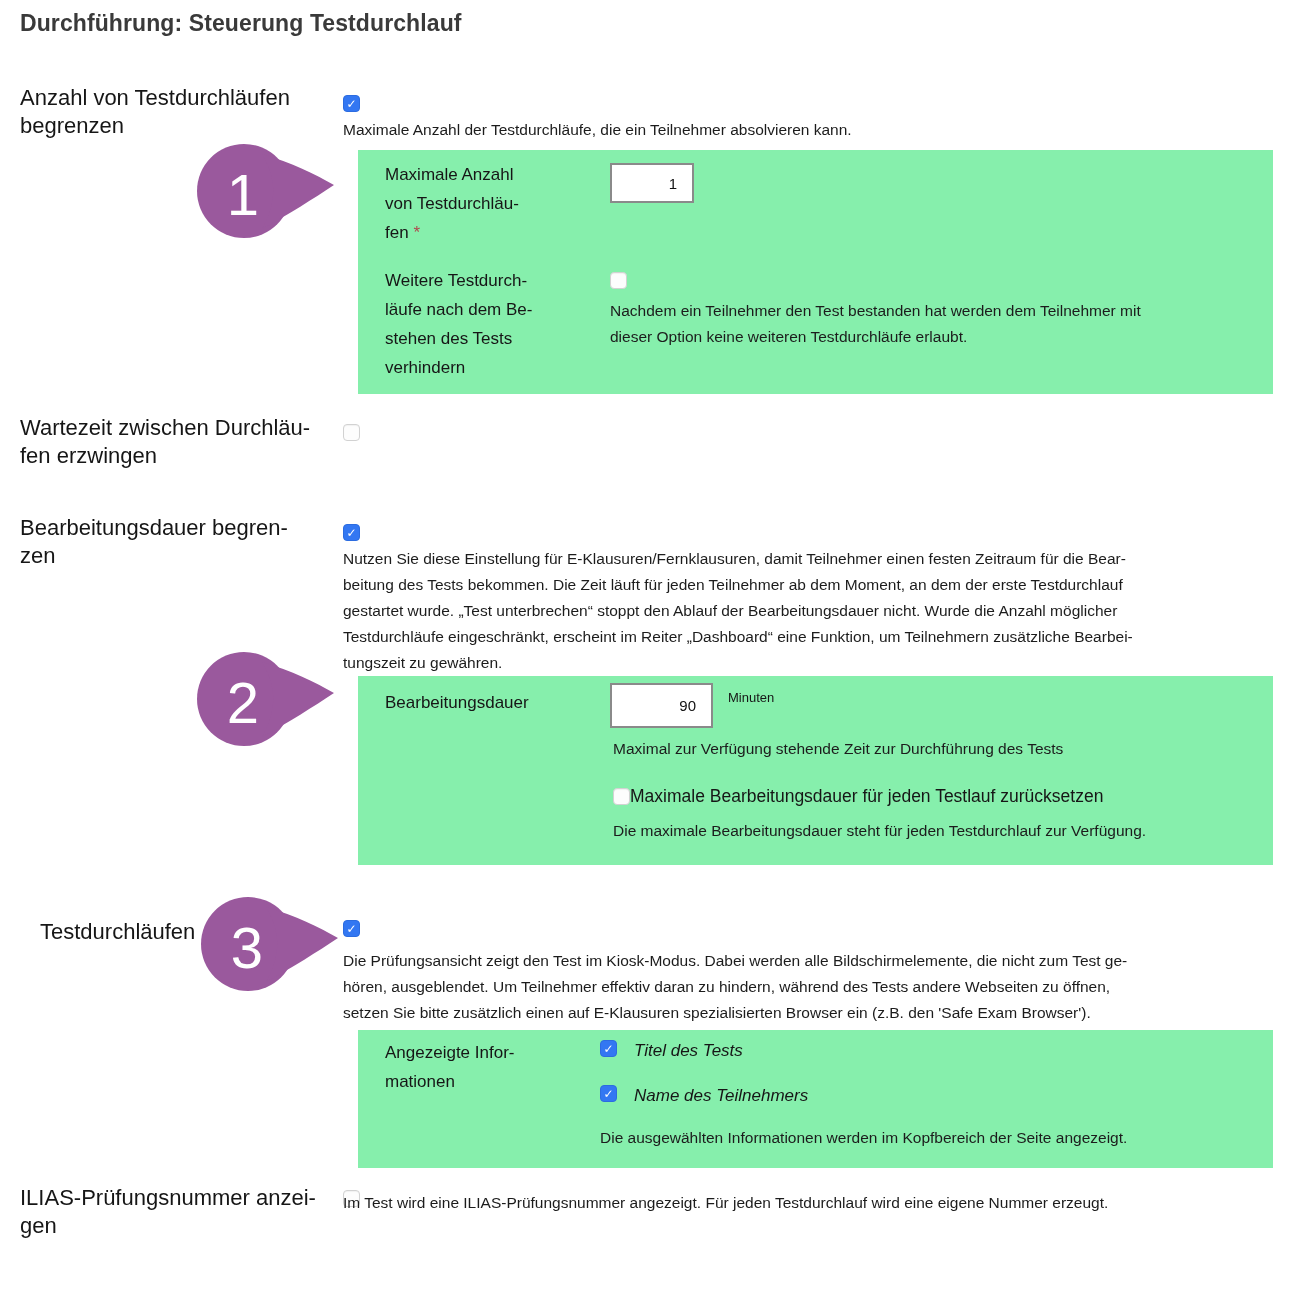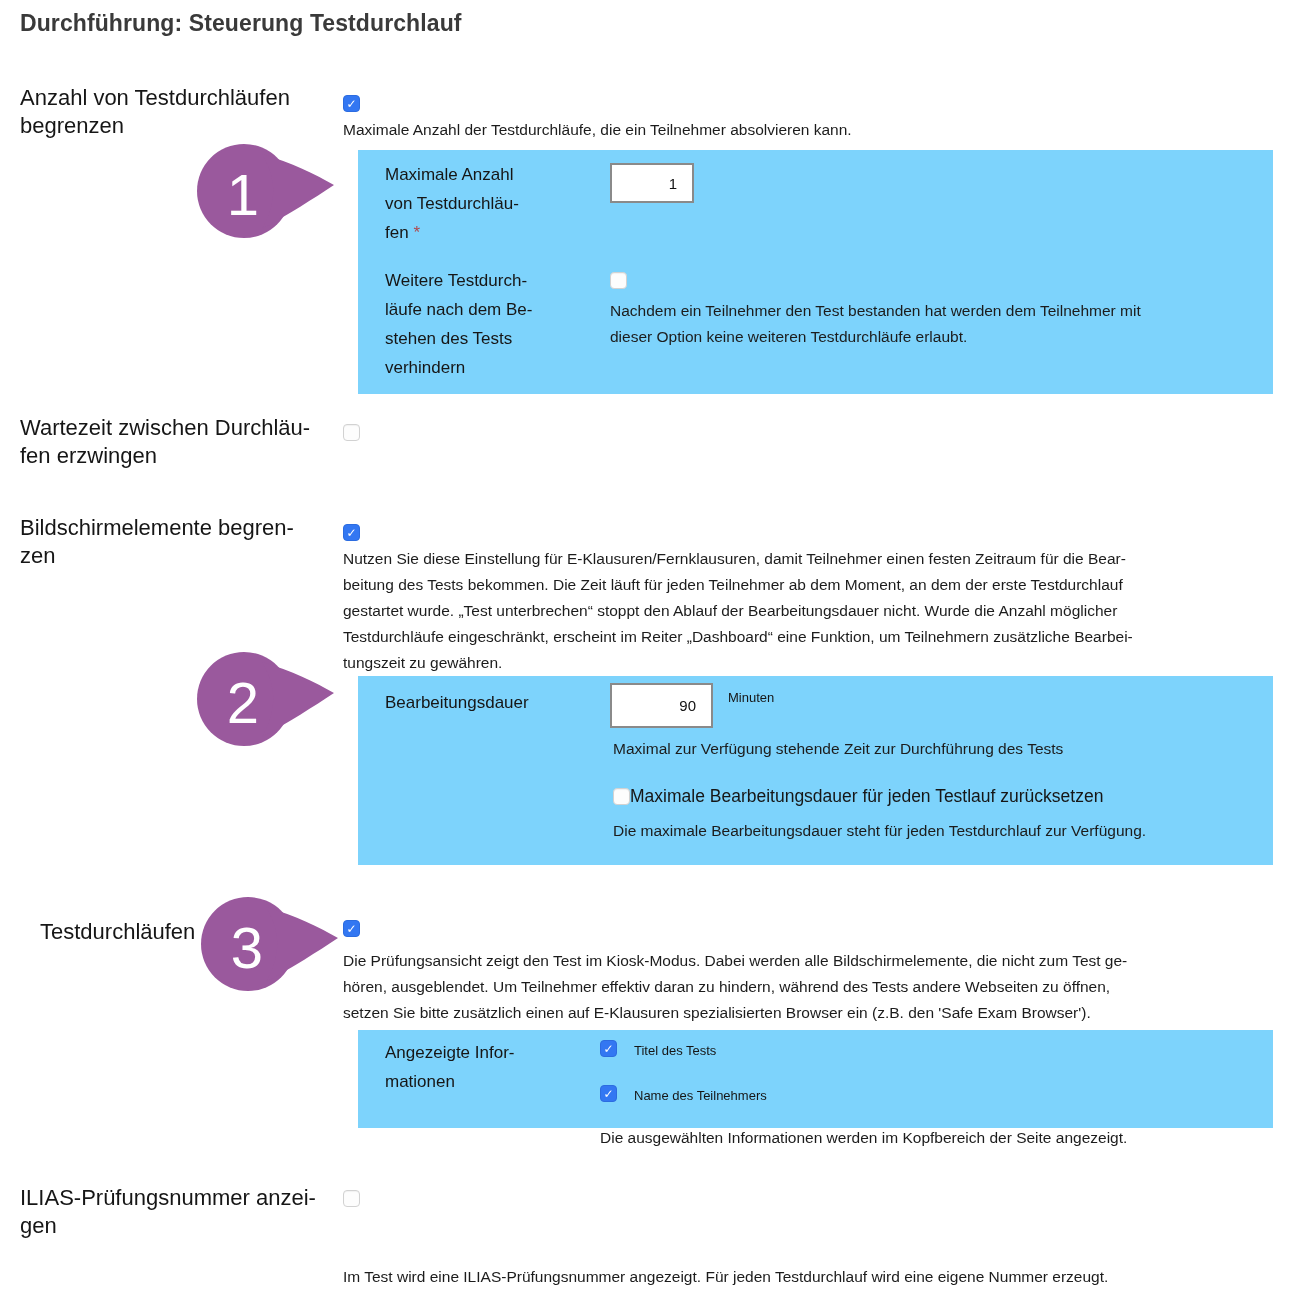--- a/index.html
+++ b/index.html
@@ -13,41 +13,41 @@
   h1.page-title{
     margin:0;font-size:23px;font-weight:bold;color:#3a3a3a;letter-spacing:.1px;
   }
   .row-label{
     font-size:22px;line-height:28px;color:#161616;white-space:pre-line;
   }
   .desc{
     font-size:15.5px;line-height:26px;color:#1c1c1c;white-space:pre-line;
   }
   .panel{
-    background:#7dd3fc;
+    background:#86efac;
   }
   .field-label{
     font-size:17px;line-height:29px;color:#161616;white-space:pre-line;
   }
   .req{color:#b0484d;font-size:17px;}
   .cb{
     width:17px;height:17px;border-radius:4px;box-sizing:border-box;flex:0 0 17px;
     display:flex;align-items:center;justify-content:center;cursor:pointer;
   }
   .cb.checked{background:#3377f2;border:1px solid #2c6ce0;}
   .cb.checked::after{content:"\2713";color:#ffffff;font-size:12px;font-weight:bold;line-height:1;}
   .cb.unchecked{background:#fdfdfd;border:1px solid #d2d2d2;box-shadow:inset 0 1px 1px rgba(0,0,0,.05);}
   .num-input{
     box-sizing:border-box;border:2px solid #8a8a8a;background:#ffffff;border-radius:0;
     font-family:"Liberation Sans","DejaVu Sans",sans-serif;
     font-size:15px;color:#111;text-align:right;padding:0 15px 0 4px;outline:none;
   }
   .unit{font-size:13px;color:#161616;}
   .opt-row{display:flex;align-items:flex-start;gap:17px;}
-  .opt-label{font-size:13px;line-height:22px;color:#161616;}
+  .opt-label{font-size:17px;line-height:22px;color:#161616;font-style:italic;}
   .inline-cb-row{display:flex;align-items:center;}
   .inline-cb-label{font-size:17.5px;color:#161616;}
   .callout{pointer-events:none;}
 </style>
 </head>
 <body>
 
 <div class="stage">
 
   <h1 class="page-title abs" style="left:20px;top:10px;">Durchführung: Steuerung Testdurchlauf</h1>
@@ -77,21 +77,21 @@
     <div class="desc abs" style="left:252px;top:148px;width:650px;">Nachdem ein Teilnehmer den Test bestanden hat werden dem Teilnehmer mit
 dieser Option keine weiteren Testdurchläufe erlaubt.</div>
   </div>
 
   <div class="row-label abs" style="left:20px;top:414px;width:300px;">Wartezeit zwischen Durchläu-
 fen erzwingen</div>
 
   <div class="cb abs unchecked" style="left:343px;top:424px;"></div>
 
 
-  <div class="row-label abs" style="left:20px;top:514px;width:300px;">Bildschirmelemente begren-
+  <div class="row-label abs" style="left:20px;top:514px;width:300px;">Bearbeitungsdauer begren-
 zen</div>
 
   <div class="cb abs checked" style="left:343px;top:524px;"></div>
 
   <div class="desc abs" style="left:343px;top:546px;width:935px;">Nutzen Sie diese Einstellung für E-Klausuren/Fernklausuren, damit Teilnehmer einen festen Zeitraum für die Bear-
 beitung des Tests bekommen. Die Zeit läuft für jeden Teilnehmer ab dem Moment, an dem der erste Testdurchlauf
 gestartet wurde. „Test unterbrechen“ stoppt den Ablauf der Bearbeitungsdauer nicht. Wurde die Anzahl möglicher
 Testdurchläufe eingeschränkt, erscheint im Reiter „Dashboard“ eine Funktion, um Teilnehmern zusätzliche Bearbei-
 tungszeit zu gewähren.</div>
 
@@ -114,21 +114,21 @@
   </div>
 
   <div class="row-label abs" style="left:40px;top:918px;width:300px;">Testdurchläufen</div>
 
   <div class="cb abs checked" style="left:343px;top:920px;"></div>
 
   <div class="desc abs" style="left:343px;top:948px;width:935px;">Die Prüfungsansicht zeigt den Test im Kiosk-Modus. Dabei werden alle Bildschirmelemente, die nicht zum Test ge-
 hören, ausgeblendet. Um Teilnehmer effektiv daran zu hindern, während des Tests andere Webseiten zu öffnen,
 setzen Sie bitte zusätzlich einen auf E-Klausuren spezialisierten Browser ein (z.B. den 'Safe Exam Browser').</div>
 
-  <div class="panel abs" style="left:358px;top:1030px;width:915px;height:98px;">
+  <div class="panel abs" style="left:358px;top:1030px;width:915px;height:138px;">
 
     <div class="field-label abs" style="left:27px;top:8px;width:210px;">Angezeigte Infor-
 mationen</div>
 
     <div class="opt-row abs" style="left:242px;top:10px;">
       <div class="cb checked"></div>
       <div class="opt-label">Titel des Tests</div>
     </div>
 
     <div class="opt-row abs" style="left:242px;top:55px;">
@@ -137,21 +137,21 @@
     </div>
 
     <div class="desc abs" style="left:242px;top:95px;width:650px;">Die ausgewählten Informationen werden im Kopfbereich der Seite angezeigt.</div>
   </div>
 
   <div class="row-label abs" style="left:20px;top:1184px;width:310px;">ILIAS-Prüfungsnummer anzei-
 gen</div>
 
   <div class="cb abs unchecked" style="left:343px;top:1190px;"></div>
 
-  <div class="desc abs" style="left:343px;top:1264px;width:935px;">Im Test wird eine ILIAS-Prüfungsnummer angezeigt. Für jeden Testdurchlauf wird eine eigene Nummer erzeugt.</div>
+  <div class="desc abs" style="left:343px;top:1190px;width:935px;">Im Test wird eine ILIAS-Prüfungsnummer angezeigt. Für jeden Testdurchlauf wird eine eigene Nummer erzeugt.</div>
 
   <svg class="callout abs" style="left:196px;top:141px;" width="142" height="100" viewBox="0 0 142 100">
     <circle cx="48" cy="50" r="47" fill="#9a599d"></circle>
     <path d="M66 13 C 96 22 119 33 138 44 C 117 58 93 73 66 88 C 81 62 81 38 66 13 Z" fill="#9a599d"></path>
     <text x="47" y="53" text-anchor="middle" dominant-baseline="central" font-family="Liberation Sans, DejaVu Sans, sans-serif" font-size="58" fill="#ffffff">1</text>
   </svg>
 
   <svg class="callout abs" style="left:196px;top:649px;" width="142" height="100" viewBox="0 0 142 100">
     <circle cx="48" cy="50" r="47" fill="#9a599d"></circle>
     <path d="M66 13 C 96 22 119 33 138 44 C 117 58 93 73 66 88 C 81 62 81 38 66 13 Z" fill="#9a599d"></path>

